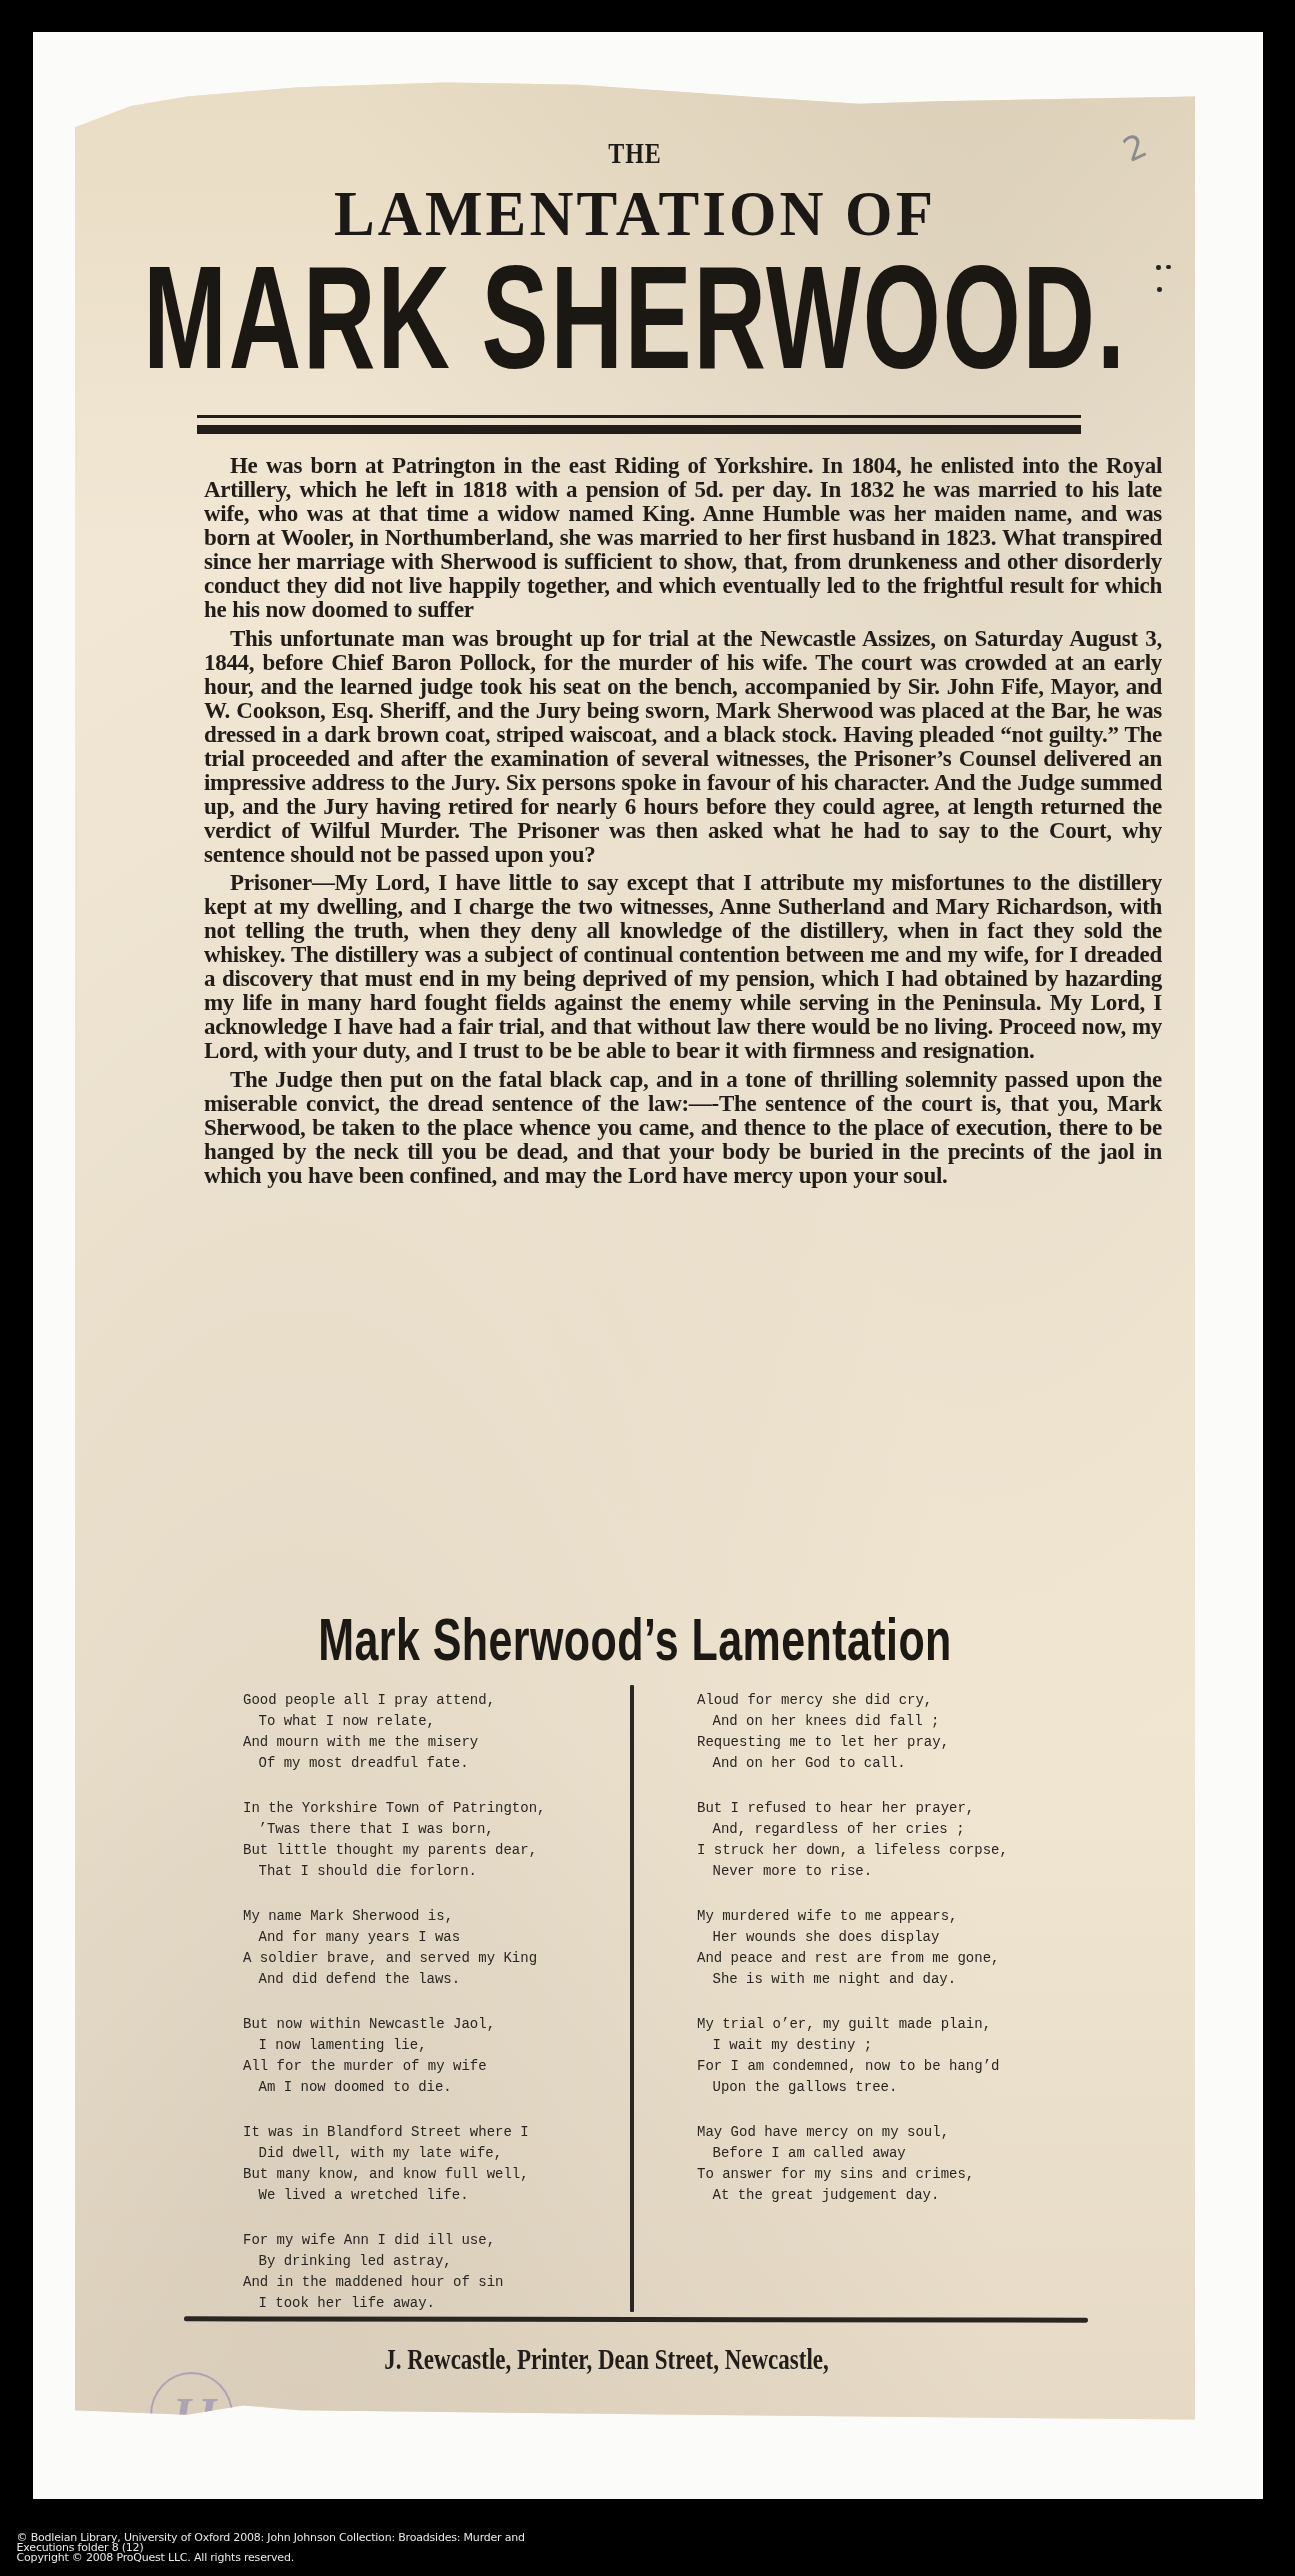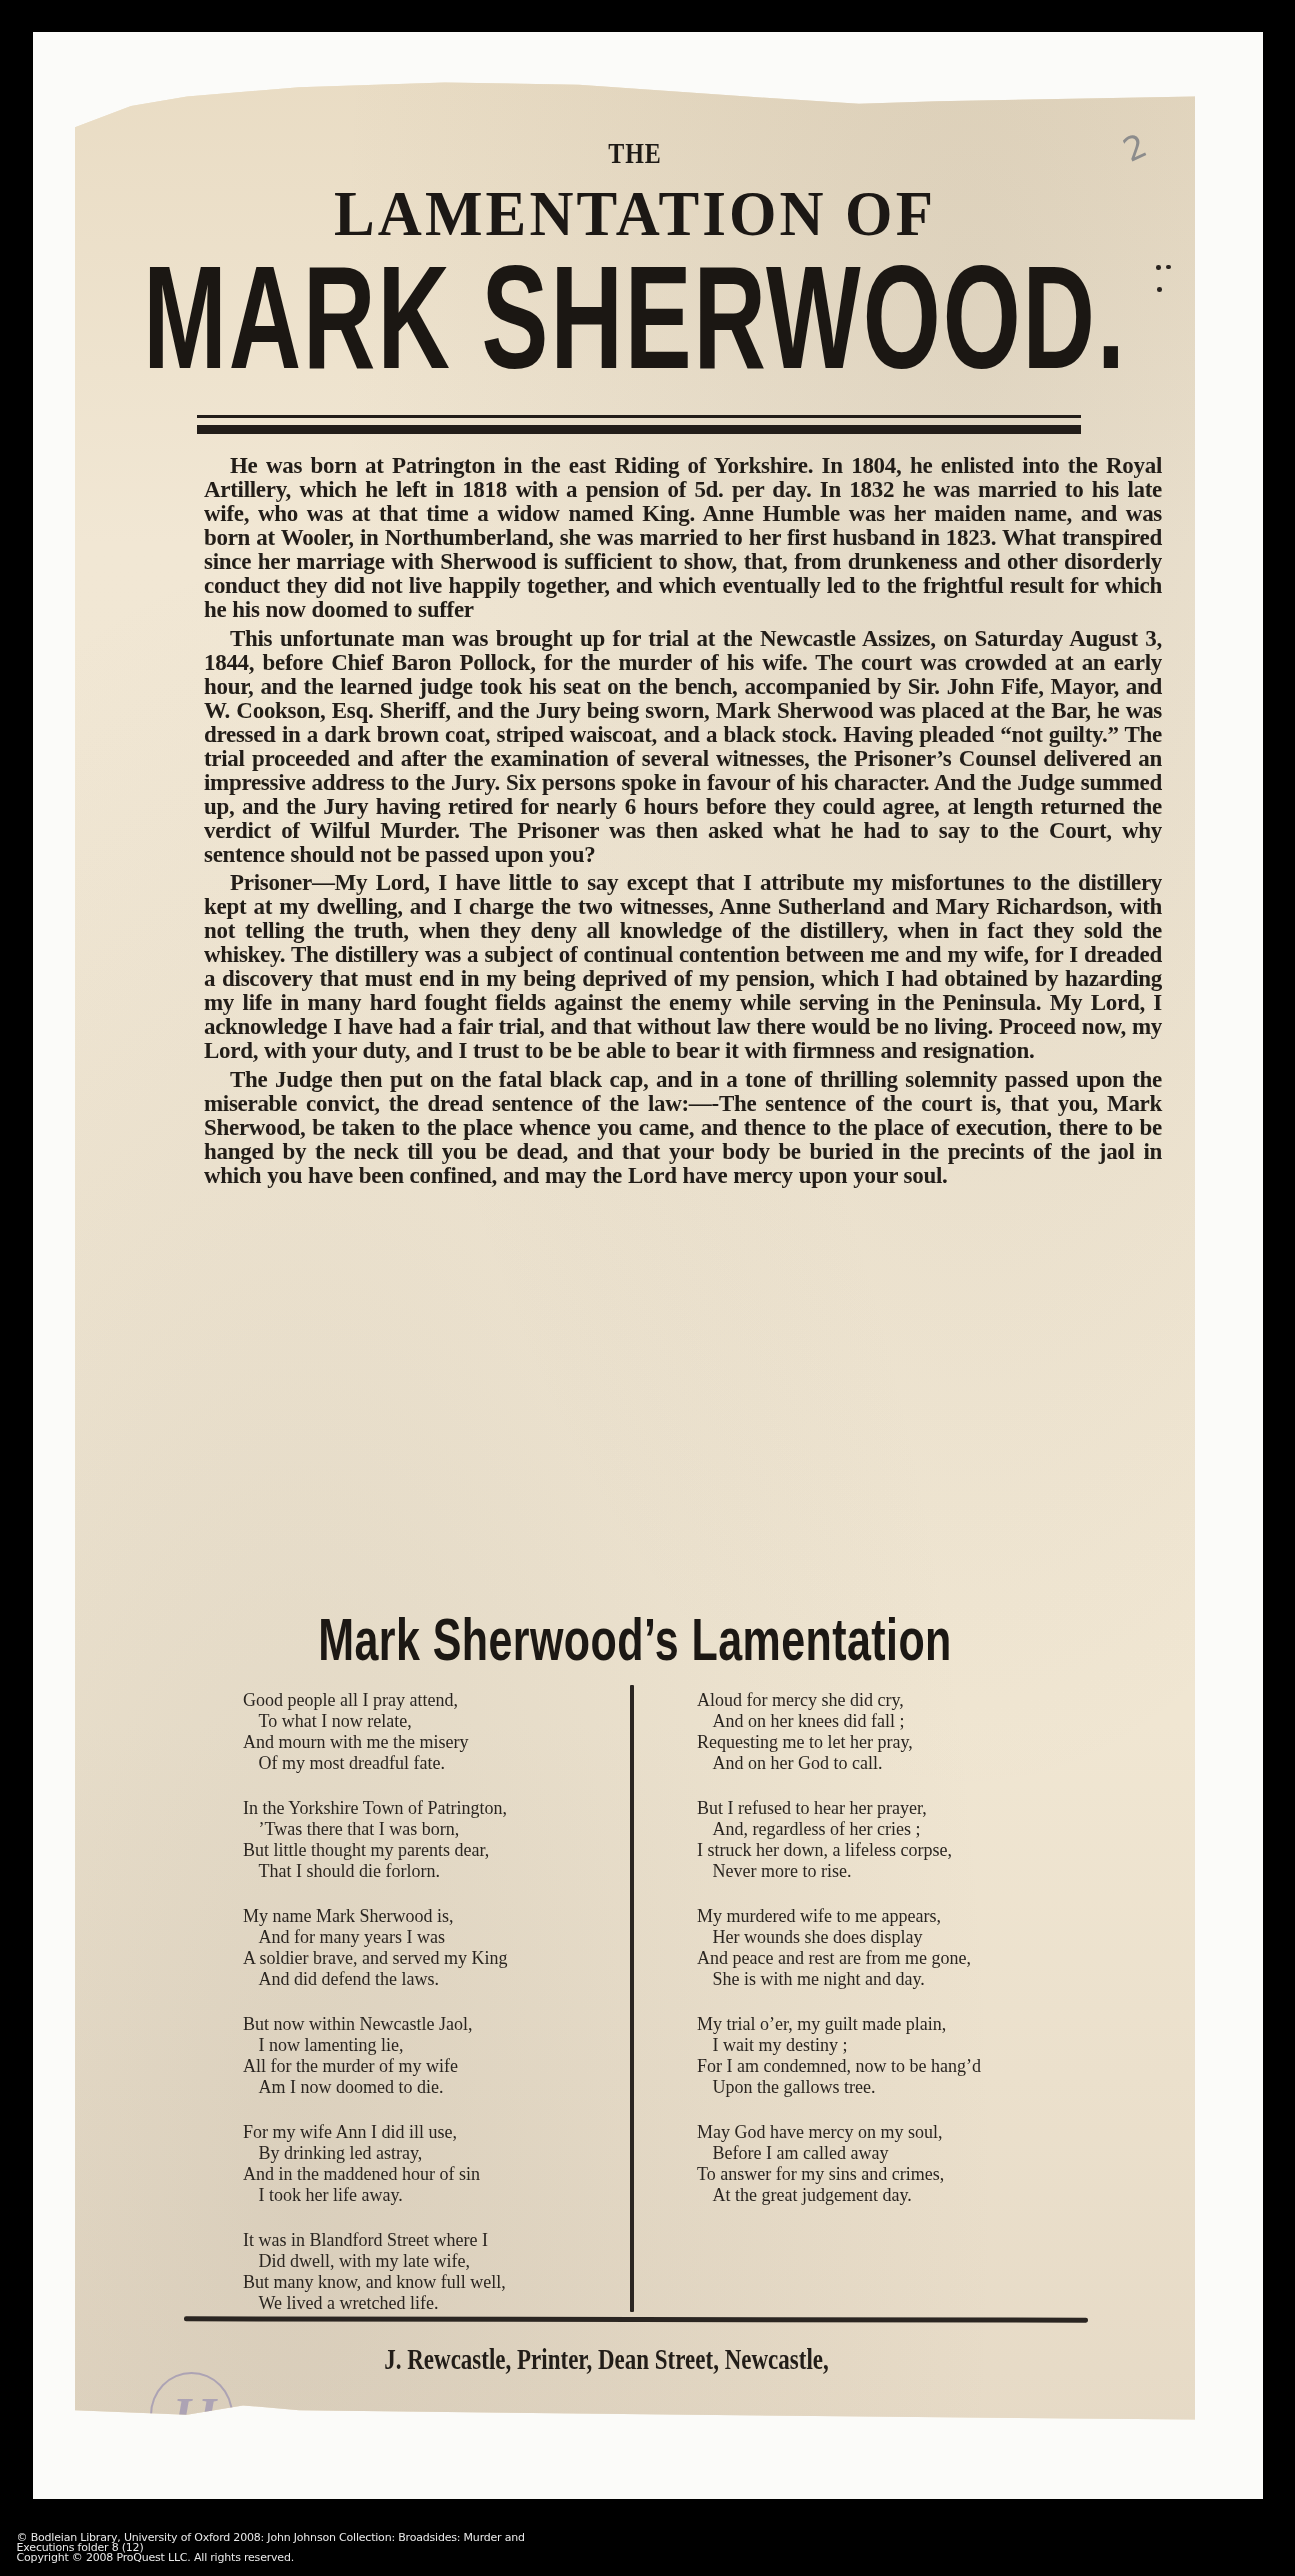--- a/index.html
+++ b/index.html
@@ -50,21 +50,21 @@
     letter-spacing: -0.3px; word-spacing: 0.5px;
   }
 
   .sub-title {
     position: absolute; left: 0; width: 100%; top: 1532px; text-align: center;
     font-family: "Liberation Sans", "DejaVu Sans", sans-serif; font-weight: bold;
     font-size: 50px; letter-spacing: 0.5px; color: #1c1814;
     transform: scaleX(0.86) scaleY(1.2); transform-origin: center top;
   }
 
-  .poem { position: absolute; top: 1617px; font-family: Liberation Serif, serif; font-size: 18px; line-height: 21px; color: #2a2520; }
+  .poem { position: absolute; top: 1617px; font-family: Liberation Mono, monospace; font-size: 14px; line-height: 21px; color: #2a2520; }
   .poem.left { left: 168px; width: 384px; }
   .poem.right { left: 622px; width: 404px; }
   .stanza { margin-bottom: 24px; }
   .line { white-space: nowrap; }
   .line.indent { padding-left: 15.5px; }
 
   .col-divider { position: absolute; left: 555px; top: 1612px; width: 4.1px; height: 627px; background: #2b2622; border-radius: 1px; }
 
   .rule-bottom { position: absolute; left: 109px; width: 904px; top: 2244px; height: 5.2px; background: #2a2521; border-radius: 2.1px; transform: rotate(0.08deg); }
 
@@ -143,30 +143,30 @@
         <div class="line">A soldier brave, and served my King</div>
         <div class="line indent">And did defend the laws.</div>
       </div>
       <div class="stanza">
         <div class="line">But now within Newcastle Jaol,</div>
         <div class="line indent">I now lamenting lie,</div>
         <div class="line">All for the murder of my wife</div>
         <div class="line indent">Am I now doomed to die.</div>
       </div>
       <div class="stanza">
+        <div class="line">It was in Blandford Street where I</div>
+        <div class="line indent">Did dwell, with my late wife,</div>
+        <div class="line">But many know, and know full well,</div>
+        <div class="line indent">We lived a wretched life.</div>
+      </div>
+      <div class="stanza">
         <div class="line">For my wife Ann I did ill use,</div>
         <div class="line indent">By drinking led astray,</div>
         <div class="line">And in the maddened hour of sin</div>
         <div class="line indent">I took her life away.</div>
-      </div>
-      <div class="stanza">
-        <div class="line">It was in Blandford Street where I</div>
-        <div class="line indent">Did dwell, with my late wife,</div>
-        <div class="line">But many know, and know full well,</div>
-        <div class="line indent">We lived a wretched life.</div>
       </div>
     </div>
 
     <div class="col-divider"></div>
 
     <div class="poem right">
       <div class="stanza">
         <div class="line">Aloud for mercy she did cry,</div>
         <div class="line indent">And on her knees did fall ;</div>
         <div class="line">Requesting me to let her pray,</div>

